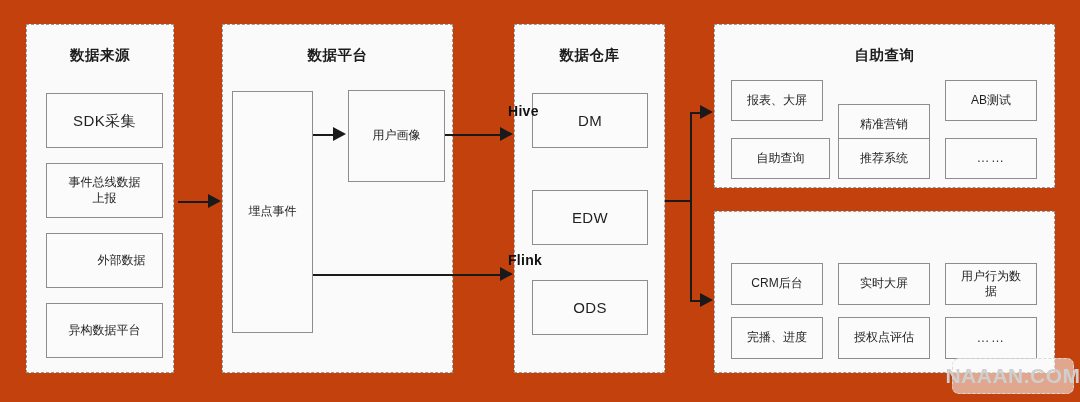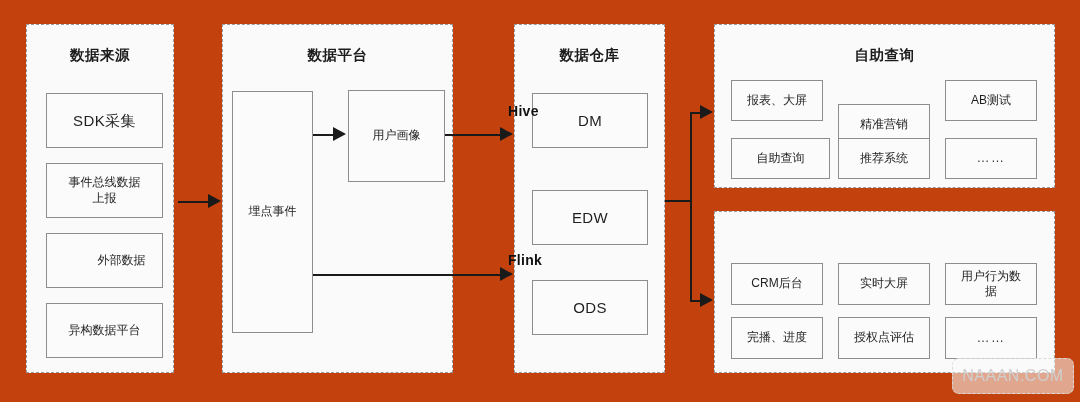--- a/index.html
+++ b/index.html
@@ -81,22 +81,22 @@
   
   #watermark {
     position: absolute;
     display: flex;
     align-items: center;
     justify-content: center;
     border: 1px dashed #d9d9d9;
     border-radius: 7px;
     background: rgba(250,250,250,0.55);
     color: #cfcfcf;
-    font-size: 16px;
-    font-weight: normal;
+    font-size: 21px;
+    font-weight: bold;
     letter-spacing: 0.5px;
     font-family: "Liberation Sans", "DejaVu Sans", sans-serif;
   }
 </style>
 </head>
 <body>
 
 <div id="canvas">
 
   <div class="group" style="left:26px; top:24px; width:148px; height:349px;"></div>

